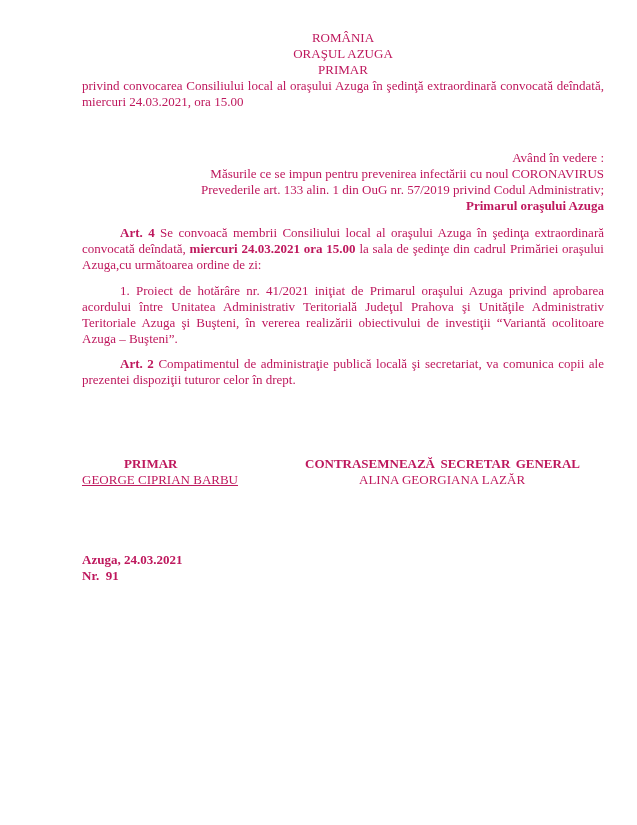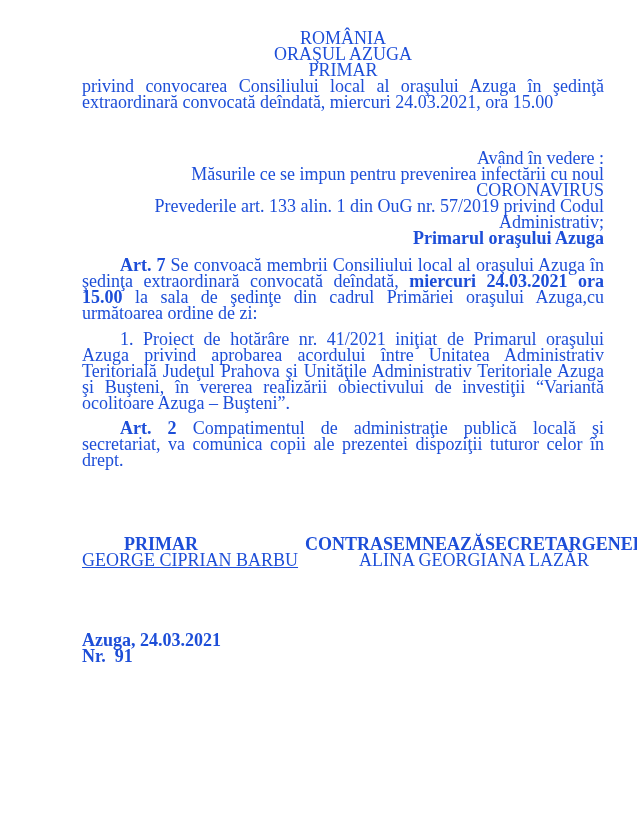--- a/index.html
+++ b/index.html
@@ -7,23 +7,23 @@
     padding: 0;
     background: #ffffff;
   }
   .page {
     position: relative;
     width: 637px;
     height: 690px;
     box-sizing: border-box;
     padding: 30px 33px 0 82px;
     background: #ffffff;
-    color: #1d4ed8;
+    color: #be185d;
     font-family: "Liberation Serif", "DejaVu Serif", serif;
-    font-size: 18px;
+    font-size: 13px;
     line-height: 16px;
     overflow: hidden;
   }
   .doc-header {
     text-align: center;
   }
   .doc-header div {
     white-space: pre-wrap;
   }
   .doc-title {
@@ -116,21 +116,21 @@
   <p class="doc-subtitle">privind convocarea Consiliului local al oraşului Azuga în şedinţă extraordinară convocată deîndată, miercuri 24.03.2021, ora 15.00</p>
 
   <div class="preamble">
     <div class="preamble-line">Având în vedere :</div>
     <div class="preamble-line">Măsurile ce se impun pentru prevenirea infectării cu noul CORONAVIRUS</div>
     <div class="preamble-line">Prevederile art. 133 alin. 1 din OuG nr. 57/2019 privind Codul Administrativ;</div>
     <div class="preamble-line bold"> Primarul oraşului Azuga</div>
   </div>
 
 
-  <p class="para para-art1"><b>Art. 7</b><span> Se convoacă membrii Consiliului local al oraşului Azuga  în şedinţa extraordinară convocată deîndată, </span><b>miercuri 24.03.2021 ora 15.00</b><span> la sala de şedinţe din cadrul Primăriei oraşului Azuga,cu următoarea ordine de zi:</span></p>
+  <p class="para para-art1"><b>Art. 4</b><span> Se convoacă membrii Consiliului local al oraşului Azuga  în şedinţa extraordinară convocată deîndată, </span><b>miercuri 24.03.2021 ora 15.00</b><span> la sala de şedinţe din cadrul Primăriei oraşului Azuga,cu următoarea ordine de zi:</span></p>
 
   <p class="para para-item1">1. Proiect de hotărâre nr. 41/2021 iniţiat de Primarul oraşului Azuga privind aprobarea acordului între Unitatea Administrativ Teritorială Judeţul Prahova şi Unităţile Administrativ Teritoriale Azuga şi Buşteni, în vererea realizării obiectivului de investiţii “Variantă ocolitoare Azuga – Buşteni”.</p>
 
   <p class="para para-art2"><b>Art. 2</b><span> Compatimentul de administraţie publică locală şi secretariat, va comunica copii ale prezentei dispoziţii tuturor celor în drept.</span></p>
 
   <div class="sig-block">
     <div class="sig-primar-title">PRIMAR</div>
     <div class="sig-primar-name">GEORGE CIPRIAN BARBU</div>
     <div class="sig-secretar-title">
       <span>CONTRASEMNEAZĂ</span>

